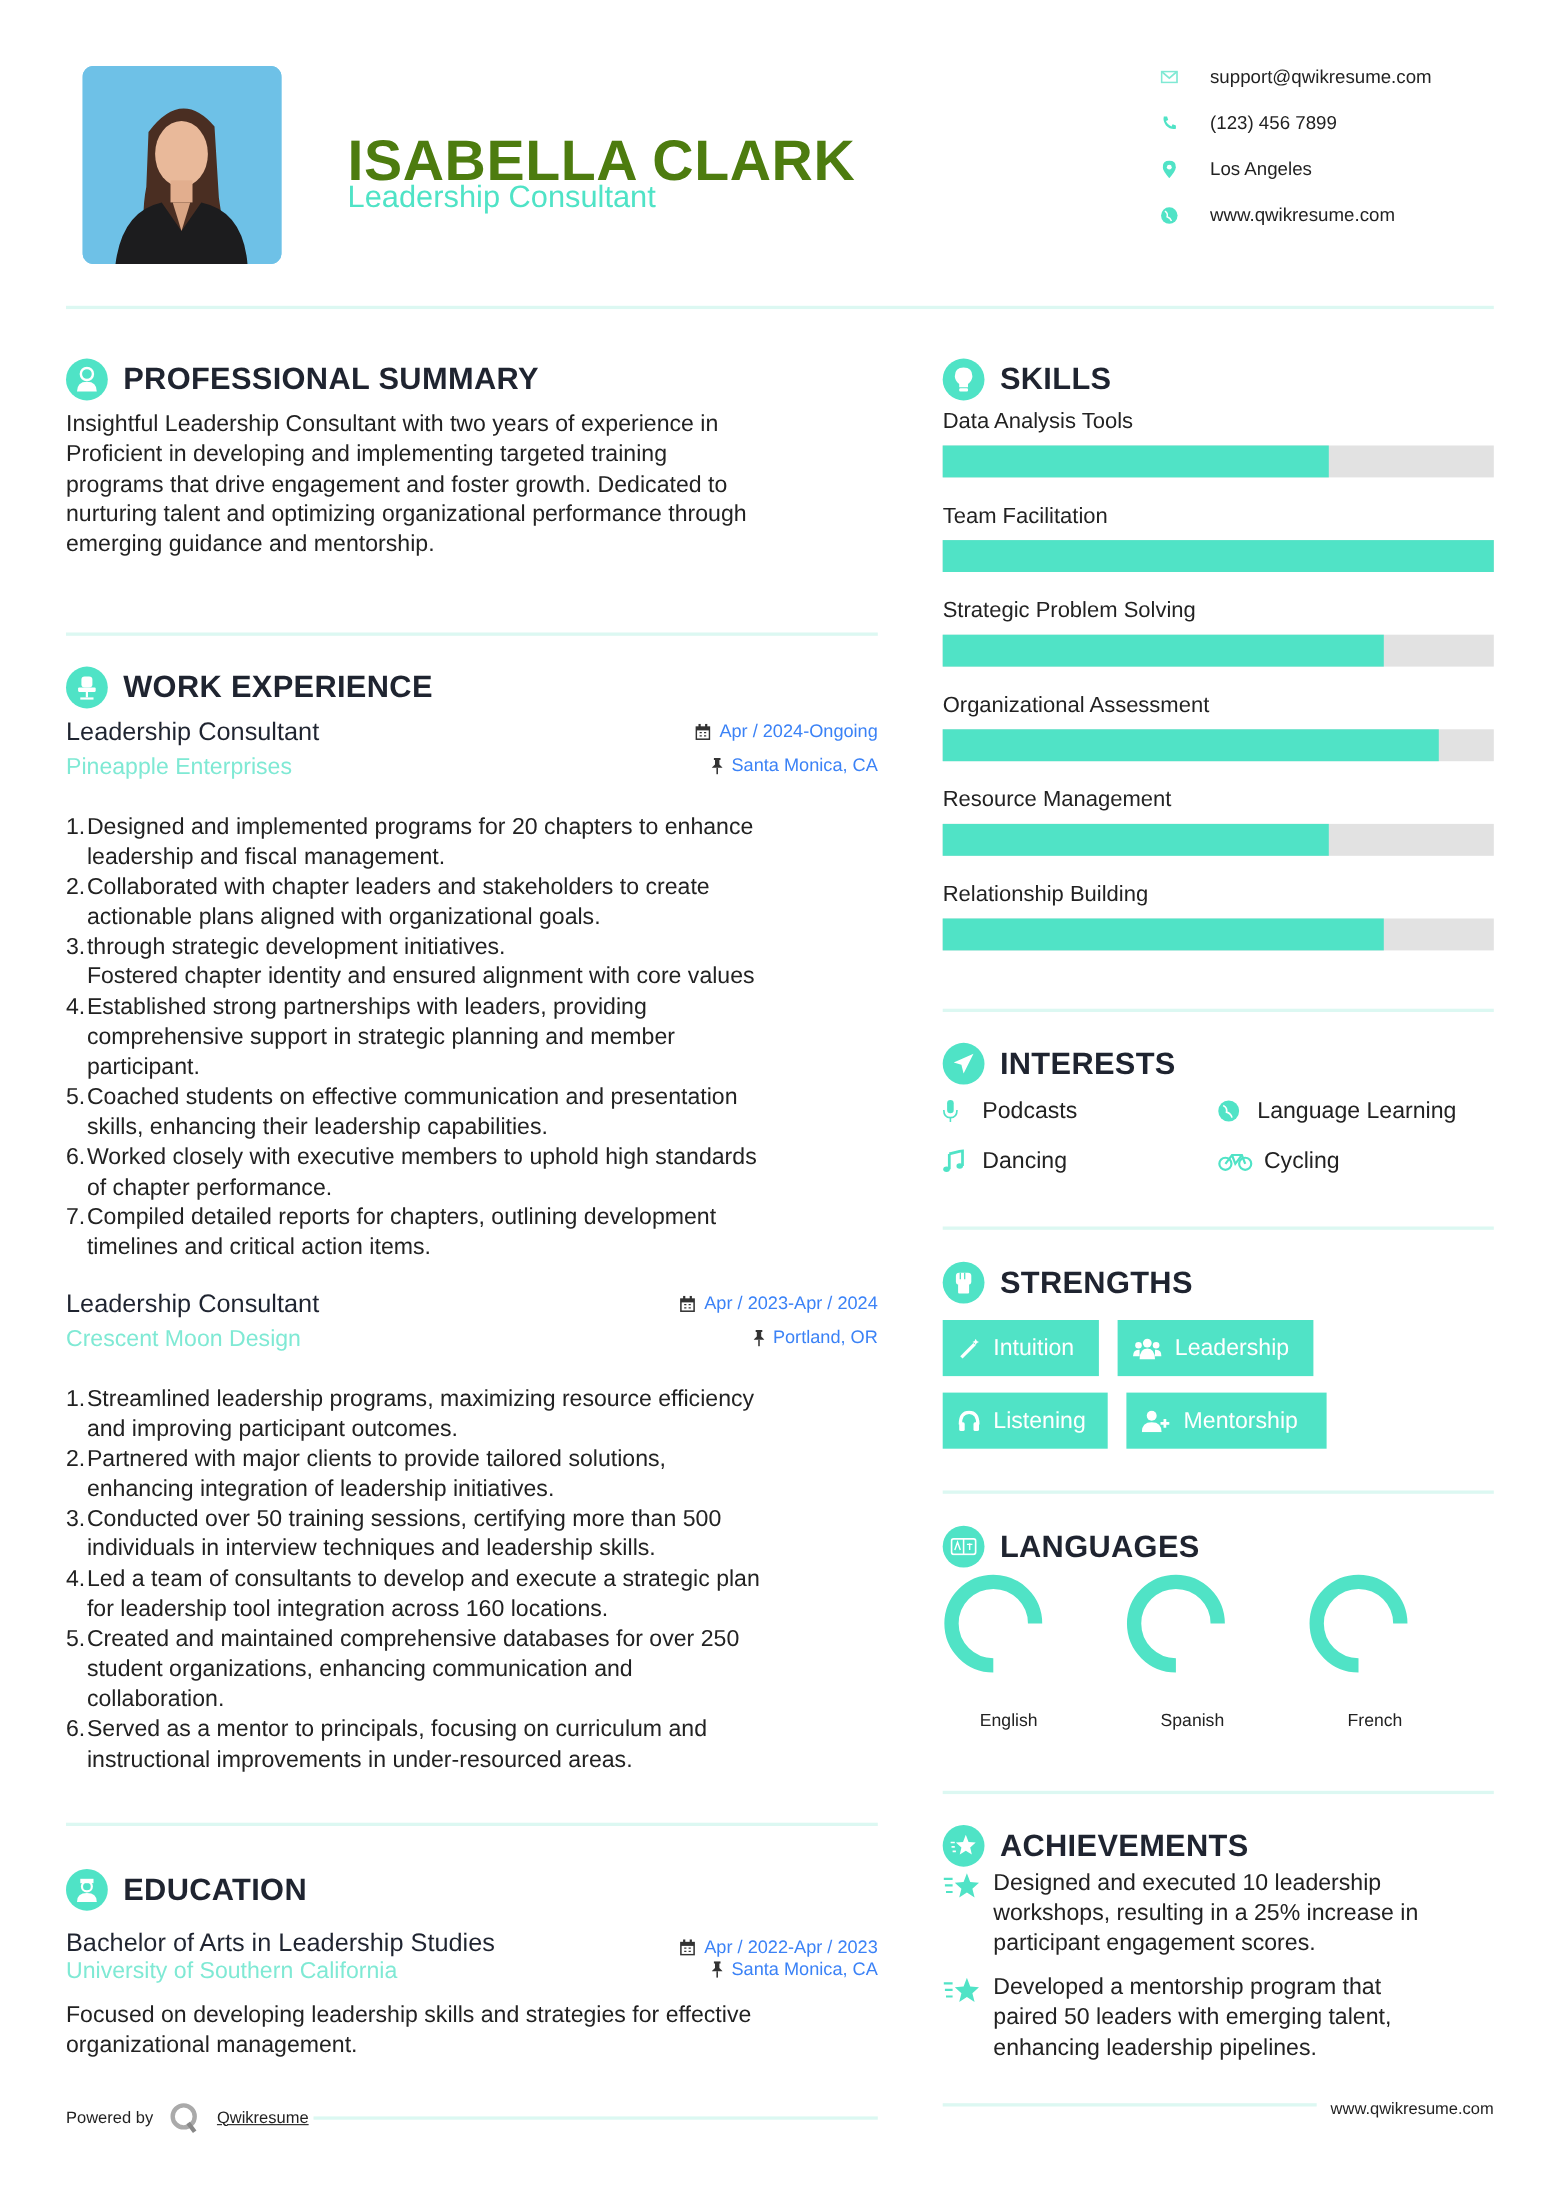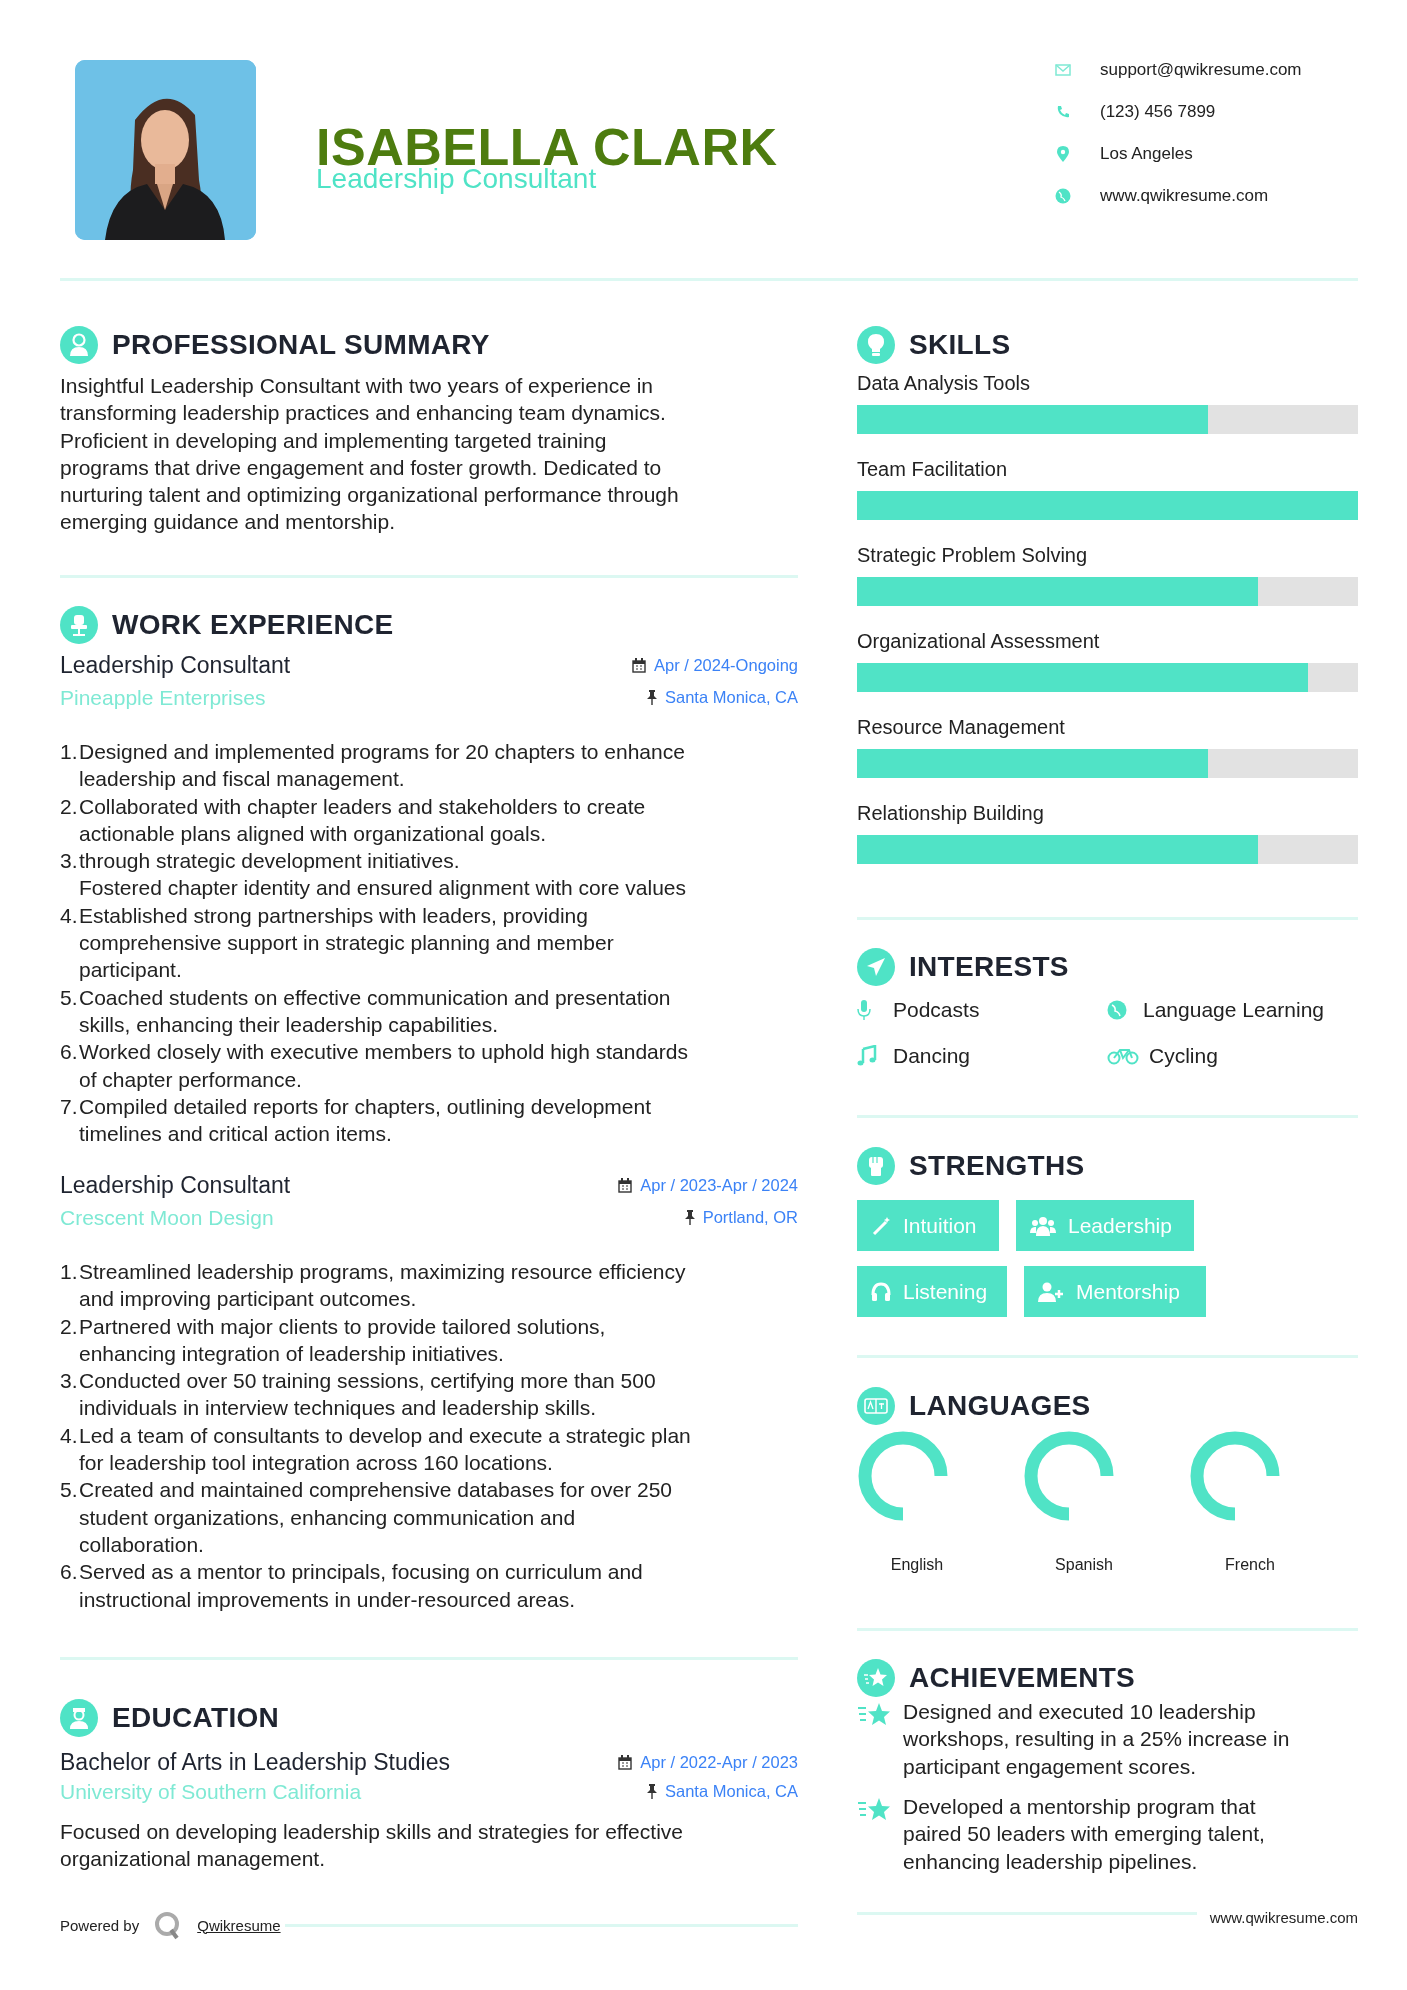--- a/index.html
+++ b/index.html
@@ -94,21 +94,20 @@
   <span class="circ">
       <svg width="22" height="24" viewBox="0 0 22 24">
         <circle cx="11" cy="7" r="5.5" fill="none" stroke="#fff" stroke-width="2.2"></circle>
         <path d="M2 23 Q2 14 11 14 Q20 14 20 23 Z" fill="#fff"></path>
       </svg>
     </span>
   <span class="lbl">PROFESSIONAL SUMMARY</span>
 </div>
 <div class="abs para" style="left:60px;top:372px;width:760px">
   <div>Insightful Leadership Consultant with two years of experience in</div>
-  <div>transforming leadership practices and enhancing team dynamics.</div>
   <div>Proficient in developing and implementing targeted training</div>
   <div>programs that drive engagement and foster growth. Dedicated to</div>
   <div>nurturing talent and optimizing organizational performance through</div>
   <div>emerging guidance and mentorship.</div>
 </div>
 <div class="abs rule" style="left:60px;top:575px;width:738px"></div>
 
 <div class="abs sechead" style="left:60px;top:605px">
   <span class="circ">
       <svg width="20" height="24" viewBox="0 0 20 24">
@@ -250,21 +249,21 @@
   <span class="circ">
       <svg width="20" height="24" viewBox="0 0 20 24">
         <rect x="4" y="2" width="12" height="4" fill="#fff"></rect>
         <circle cx="10" cy="9" r="4.5" fill="none" stroke="#fff" stroke-width="2"></circle>
         <path d="M1 23 Q1 15 10 15 Q19 15 19 23 Z" fill="#fff"></path>
       </svg>
     </span>
   <span class="lbl">EDUCATION</span>
 </div>
 <div class="abs" style="left:60px;top:1744px;width:738px">
-  <div style="display:flex;justify-content:space-between;align-items:center;height:36px">
+  <div style="display:flex;justify-content:space-between;align-items:flex-end;height:36px">
     <span class="jobtitle">Bachelor of Arts in Leadership Studies</span>
     <span class="meta">
       <svg width="14" height="15" viewBox="0 0 14 15">
           <rect x="1" y="3" width="12" height="11" fill="none" stroke="#333" stroke-width="1.4"></rect>
           <rect x="1" y="3" width="12" height="3" fill="#333"></rect>
           <rect x="3" y="0" width="2" height="4" fill="#333"></rect>
           <rect x="9" y="0" width="2" height="4" fill="#333"></rect>
           <path d="M4 8h2M8 8h2M4 11h2M8 11h2" stroke="#333" stroke-width="1.2"></path>
         </svg>
       <span>Apr / 2022-Apr / 2023</span>

